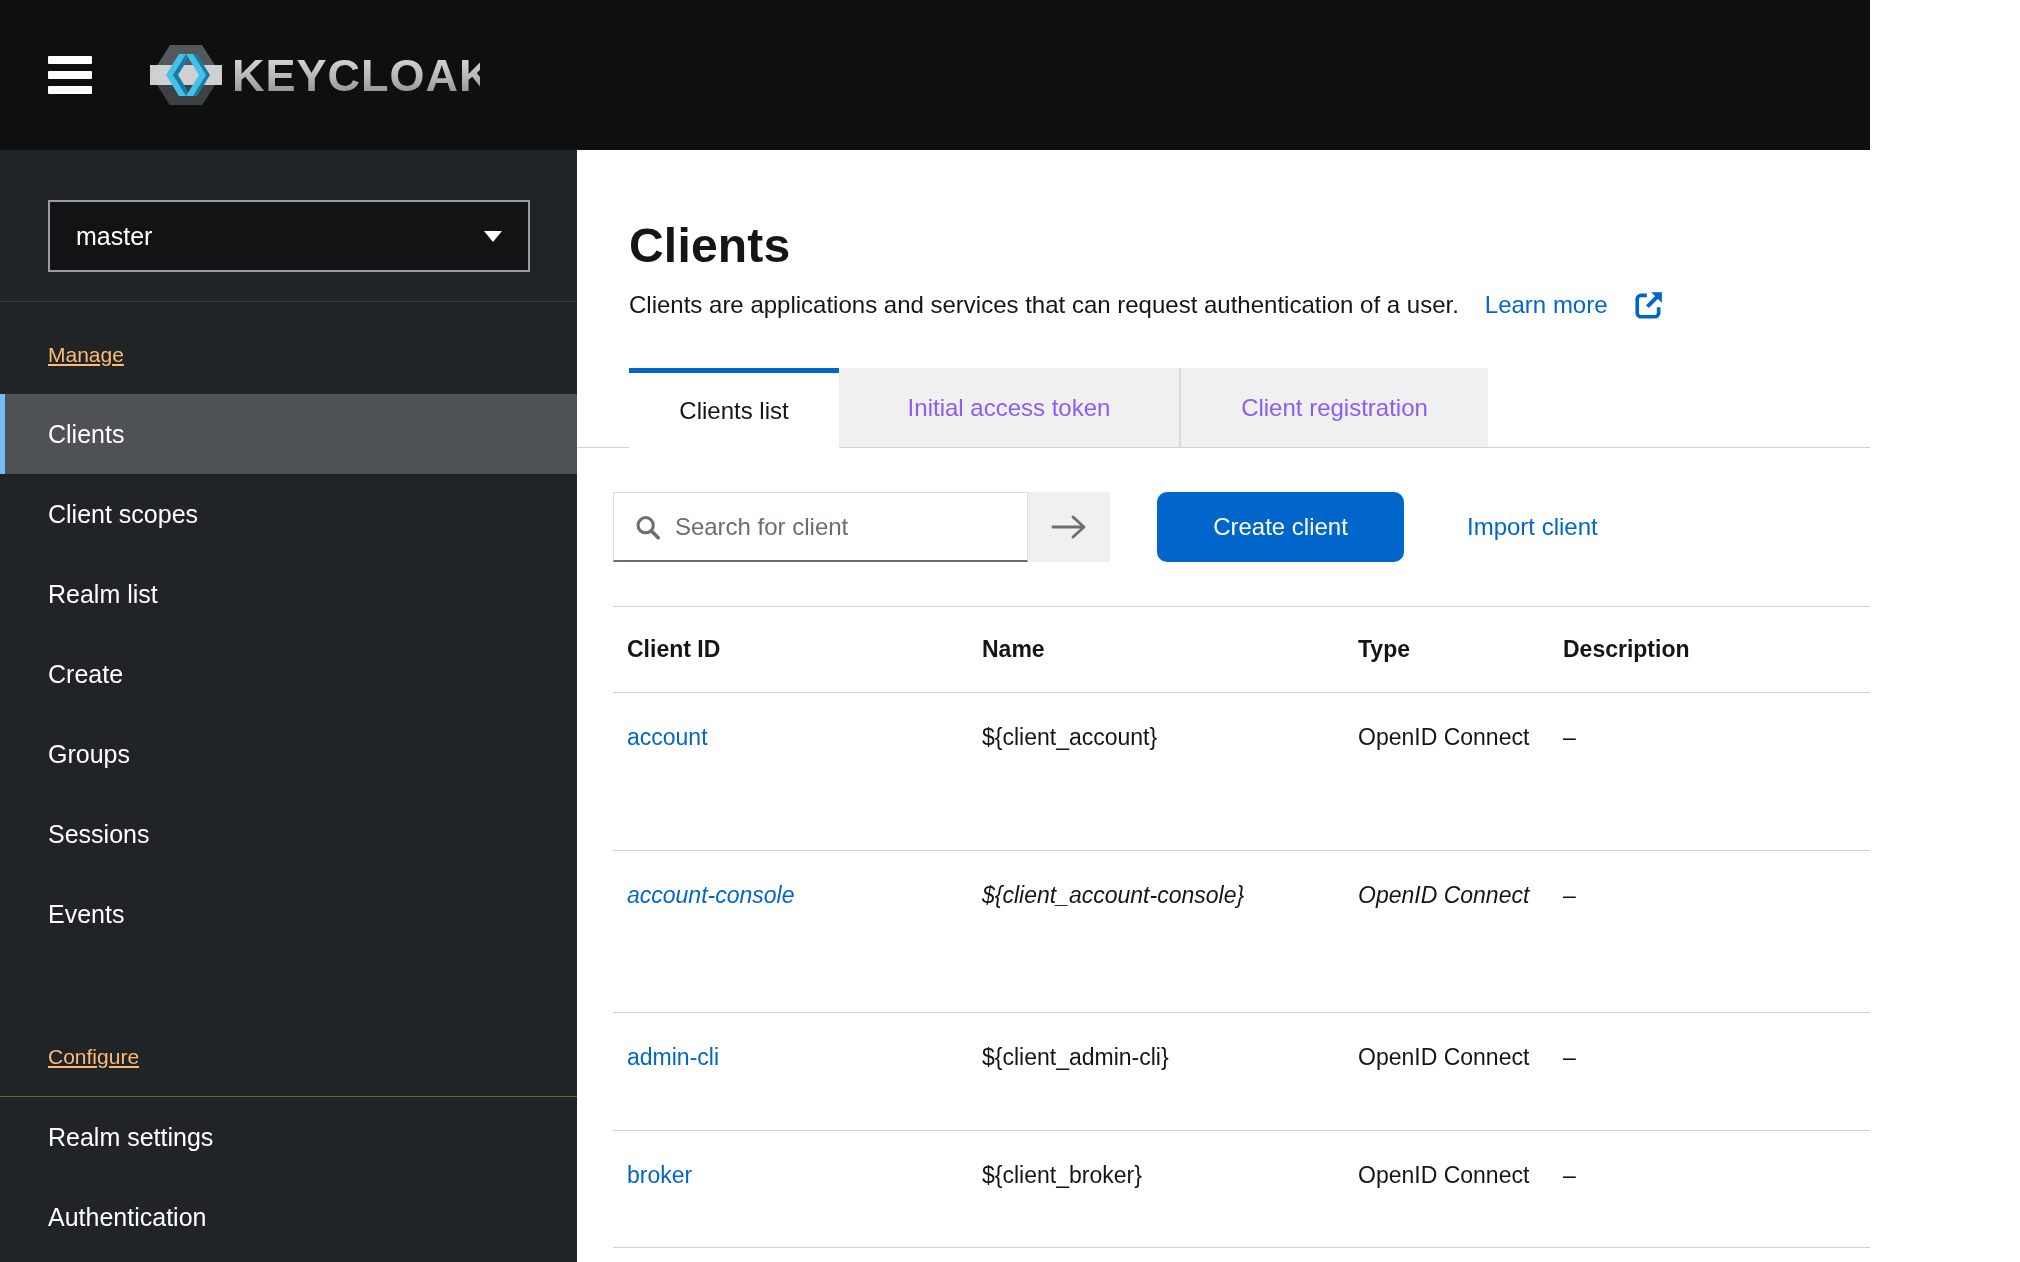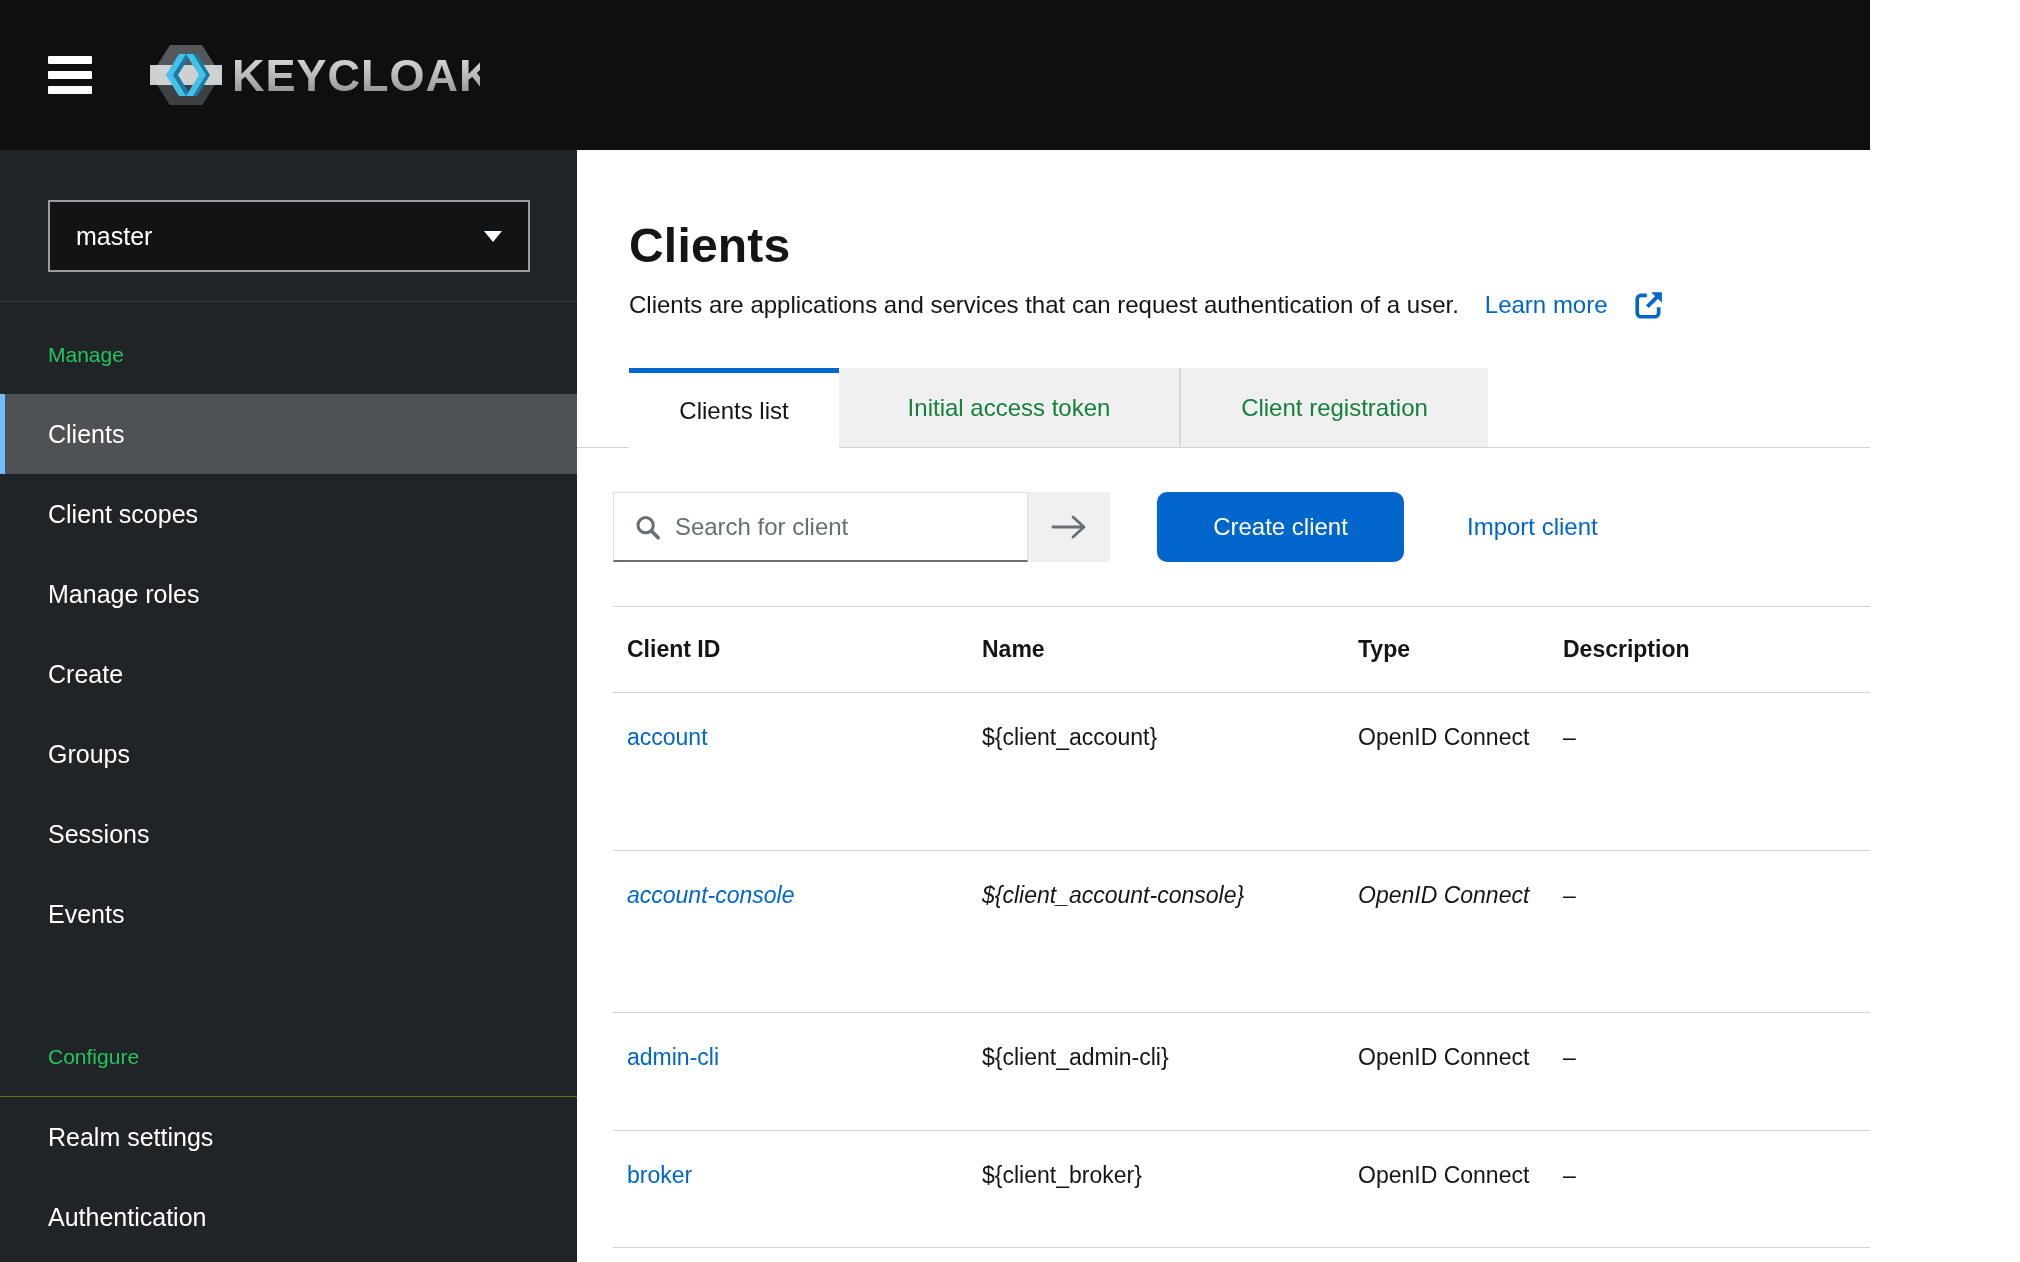--- a/index.html
+++ b/index.html
@@ -20,21 +20,21 @@
   
   .sidebar { width: 577px; flex: none; background: #212427; color: #fff; }
   .realm-section { height: 152px; border-bottom: 1px solid #3a3d41; padding: 50px 47px 0 48px; }
   .realm-select { height: 72px; background: #111315; border: 2px solid #9a9da0; display: flex;
                   align-items: center; justify-content: space-between; padding: 0 26px; cursor: pointer; }
   .realm-select .value { font-size: 25px; color: #fff; }
   .caret-down { width: 0; height: 0; border-left: 9px solid transparent; border-right: 9px solid transparent;
                 border-top: 11px solid #fff; }
   .nav-section { margin-top: 40px; }
   .nav-section.configure { margin-top: 90px; }
-  .nav-title { font-size: 21px; line-height: 26px; color: #22c55e; padding-left: 48px; margin-bottom: 26px; }
+  .nav-title { font-size: 21px; line-height: 26px; color: #fdba74; padding-left: 48px; margin-bottom: 26px; text-decoration: underline; }
   .nav-list { list-style: none; }
   .nav-section.configure .nav-list { border-top: 1px solid #4d7c0f; }
   .nav-item { height: 80px; display: flex; align-items: center; padding-left: 48px; font-size: 25px;
               color: #fff; cursor: pointer; }
   .nav-item.active { background: #4f5255; border-left: 5px solid #73bcf7; padding-left: 43px; }
 
   
   .content { flex: 1; background: #fff; min-width: 0; }
   .page-title { margin: 68px 0 0 52px; font-size: 48px; line-height: 56px; font-weight: 700;
                 color: #151515; letter-spacing: 0.2px; }
@@ -42,21 +42,21 @@
               display: flex; align-items: center; }
   .learn-more { margin-left: 26px; color: #0066cc; text-decoration: none; display: inline-flex;
                 align-items: center; gap: 26px; }
 
   
   .tabs { margin-top: 46px; height: 80px; display: flex; font-size: 24px; }
   .tab-spacer { width: 52px; border-bottom: 1px solid #d2d2d2; }
   .tab-fill { flex: 1; border-bottom: 1px solid #d2d2d2; }
   .tab { display: flex; align-items: center; justify-content: center; cursor: pointer; }
   .tab.active { width: 210px; background: #fff; color: #151515; border-top: 5px solid #0066cc; }
-  .tab.inactive { background: #f0f0f0; color: #15803d; border-bottom: 1px solid #d2d2d2; }
+  .tab.inactive { background: #f0f0f0; color: #8b5cf6; border-bottom: 1px solid #d2d2d2; }
   .tab.t2 { width: 340px; }
   .tab.t3 { width: 309px; border-left: 2px solid #d8d9da; }
 
   
   .toolbar { margin: 44px 0 0 36px; height: 70px; display: flex; align-items: stretch; }
   .search-group { display: flex; width: 497px; }
   .search-box { width: 415px; background: #fff; border: 1px solid #dcdcdc; border-bottom: 2px solid #6a6e73;
                 display: flex; align-items: center; padding-left: 20px; gap: 14px; }
   .search-box input { border: none; outline: none; font-size: 24px; color: #151515; width: 100%;
                       font-family: "Liberation Sans", sans-serif; background: transparent; }
@@ -131,21 +131,21 @@
       <div class="nav-section">
         <div class="nav-title">Manage</div>
         <ul class="nav-list">
           <li class="nav-item active">
               <span>Clients</span>
             </li>
           <li class="nav-item">
               <span>Client scopes</span>
             </li>
           <li class="nav-item">
-              <span>Manage roles</span>
+              <span>Realm list</span>
             </li>
           <li class="nav-item">
               <span>Create</span>
             </li>
           <li class="nav-item">
               <span>Groups</span>
             </li>
           <li class="nav-item">
               <span>Sessions</span>
             </li>

